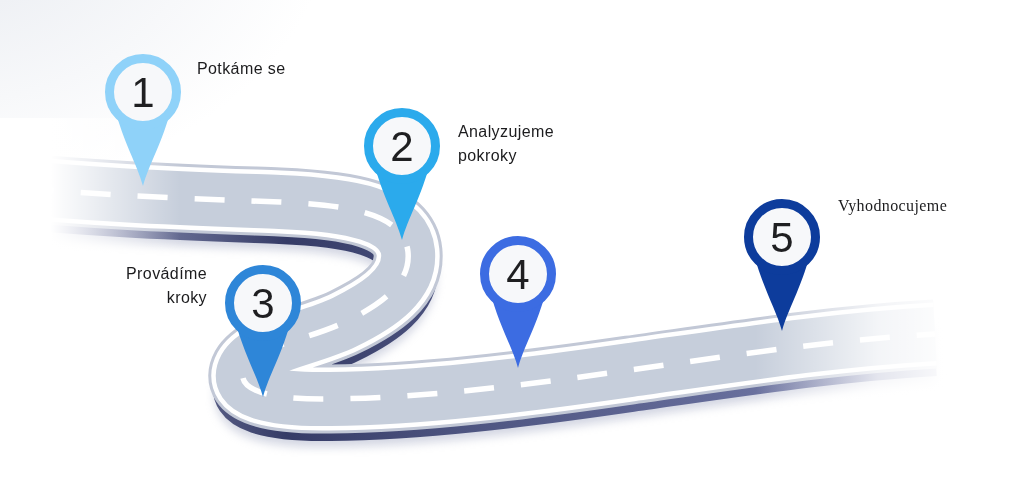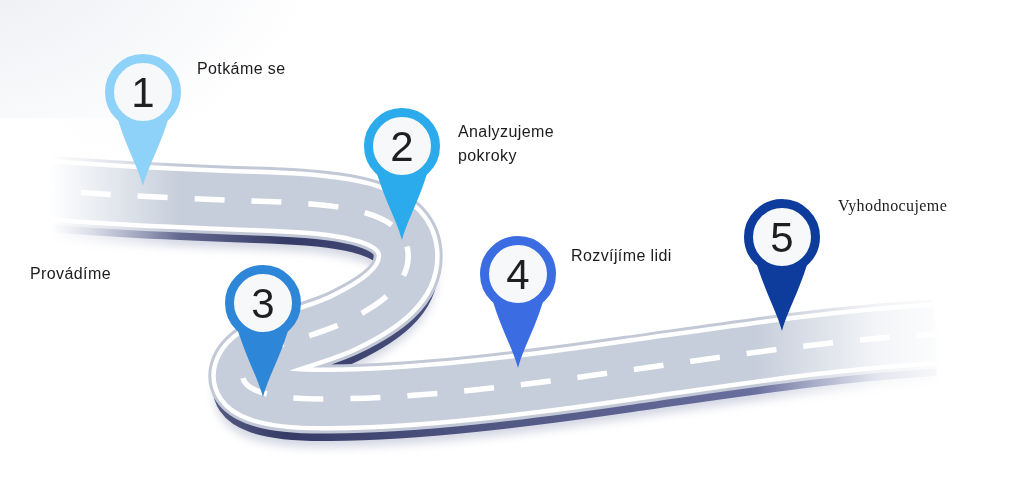--- a/index.html
+++ b/index.html
@@ -21,21 +21,21 @@
   #pin-2 { left:352px; top:104px; }
   #pin-3 { left:213px; top:261px; }
   #pin-4 { left:468px; top:232px; }
   #pin-5 { left:732px; top:195px; }
   .label {
     position:absolute; font-size:16px; line-height:24px;
     color:#1C1C1E; letter-spacing:0.4px; white-space:nowrap;
   }
   #label-1 { left:197px; top:57px;  }
   #label-2 { left:458px; top:120px; }
-  #label-3 { left:30px;  top:262px; width:177px; text-align:left; }
+  #label-3 { left:30px;  top:262px; width:177px; text-align:right; }
   #label-4 { left:571px; top:244px; }
   #label-5 { left:838px; top:194px;font-family:Liberation Serif, serif; }
 </style>
 </head>
 <body>
 
 <div class="stage">
 
   <svg class="road-svg" viewBox="0 0 1024 500" aria-hidden="true">
     <defs>
@@ -116,21 +116,19 @@
 
   <div class="label" id="label-1">
     <div>Potkáme se</div>
   </div>
   <div class="label" id="label-2">
     <div>Analyzujeme</div>
     <div>pokroky</div>
   </div>
   <div class="label" id="label-3">
     <div>Provádíme</div>
-  </div>
-  <div class="label" id="label-4">
-    <div>Rozvíjíme lidi</div>
+    <div>kroky</div>
   </div>
   <div class="label" id="label-5">
     <div>Vyhodnocujeme</div>
   </div>
 
 </div>
 
 </body></html>

